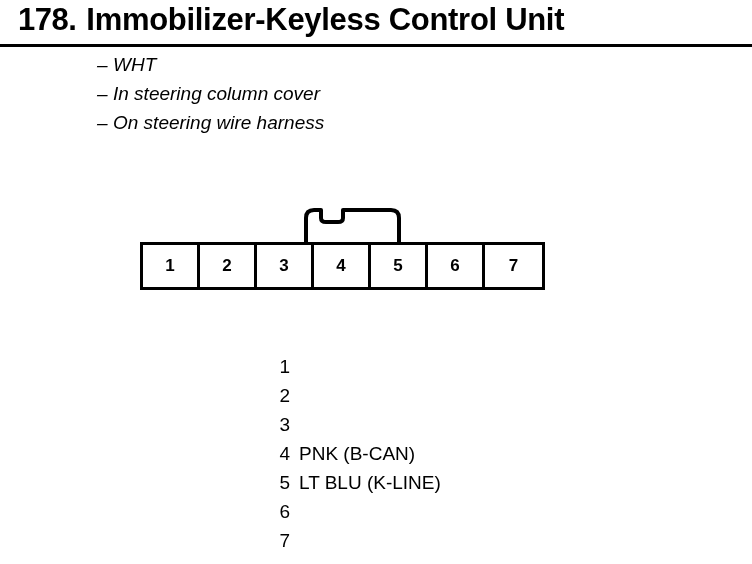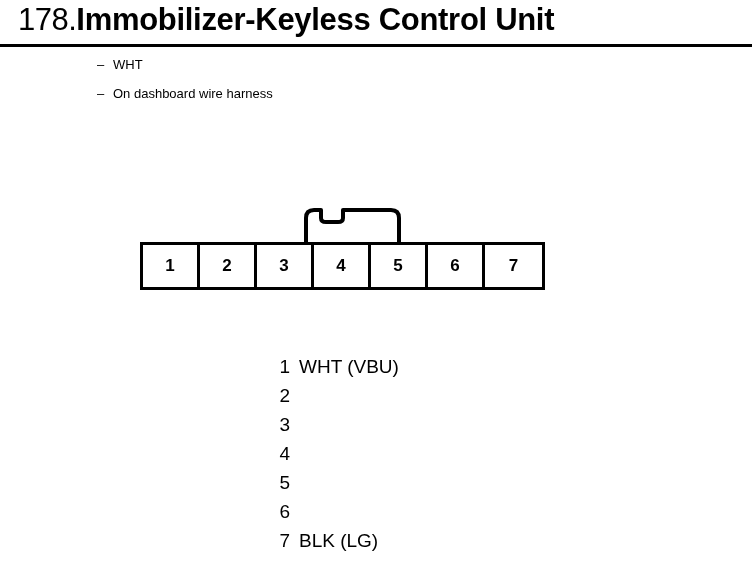--- a/index.html
+++ b/index.html
@@ -20,47 +20,49 @@
   .title-row {
     position: absolute;
     left: 18px;
     top: 2px;
     display: flex;
     align-items: baseline;
     white-space: nowrap;
   }
   .title-number {
     font-size: 31px;
-    font-weight: normal;
+    font-weight: bold;
     letter-spacing: -0.5px;
   }
   .title-text {
     font-size: 31px;
     font-weight: bold;
+    margin-left: 10px;
     letter-spacing: -0.3px;
   }
   .title-rule {
     position: absolute;
     left: 0px;
     top: 44px;
     width: 752px;
     height: 3px;
     background: #000000;
   }
 
   
   .notes {
     position: absolute;
     left: 97px;
     top: 50px;
   }
   .note-line {
-    font-size: 13px;
+    font-size: 19px;
     line-height: 29px;
     white-space: nowrap;
+    font-style: italic;
   }
   .note-dash {
     display: inline-block;
     width: 16px;
   }
 
   
   .connector-wrap {
     position: absolute;
     left: 138px;
@@ -123,21 +125,24 @@
   <span class="title-number">178.</span>
   <span class="title-text">Immobilizer-Keyless Control Unit</span>
 </div>
 <div class="title-rule"></div>
 
 <div class="notes">
   <div class="note-line">
     <span class="note-dash">–</span><span>WHT</span>
   </div>
   <div class="note-line">
-    <span class="note-dash">–</span><span>On dashboard wire harness</span>
+    <span class="note-dash">–</span><span>In steering column cover</span>
+  </div>
+  <div class="note-line">
+    <span class="note-dash">–</span><span>On steering wire harness</span>
   </div>
 </div>
 
 <div class="connector-wrap">
   <svg class="tab-svg" width="420" height="60" viewBox="0 0 420 60">
     <path d="M168 53 L168 22 Q168 14 176 14 L183 14 L183 22 Q183 26 188 26 L200 26 Q205 26 205 22 L205 14 L253 14 Q261 14 261 22 L261 53" fill="none" stroke="#000000" stroke-width="4" stroke-linejoin="round" stroke-linecap="round"></path>
   </svg>
   <div class="pin-strip">
     <div class="pin-cell">1</div>
     <div class="pin-cell">2</div>
@@ -145,34 +150,34 @@
     <div class="pin-cell">4</div>
     <div class="pin-cell">5</div>
     <div class="pin-cell">6</div>
     <div class="pin-cell">7</div>
   </div>
 </div>
 
 <div class="legend">
   <div class="legend-row">
     <span class="legend-num">1</span>
-    <span>WHT (VBU)</span>
   </div>
   <div class="legend-row">
     <span class="legend-num">2</span>
   </div>
   <div class="legend-row">
     <span class="legend-num">3</span>
   </div>
   <div class="legend-row">
     <span class="legend-num">4</span>
+    <span>PNK (B-CAN)</span>
   </div>
   <div class="legend-row">
     <span class="legend-num">5</span>
+    <span>LT BLU (K-LINE)</span>
   </div>
   <div class="legend-row">
     <span class="legend-num">6</span>
   </div>
   <div class="legend-row">
     <span class="legend-num">7</span>
-    <span>BLK (LG)</span>
   </div>
 </div>
 
 </body></html>

